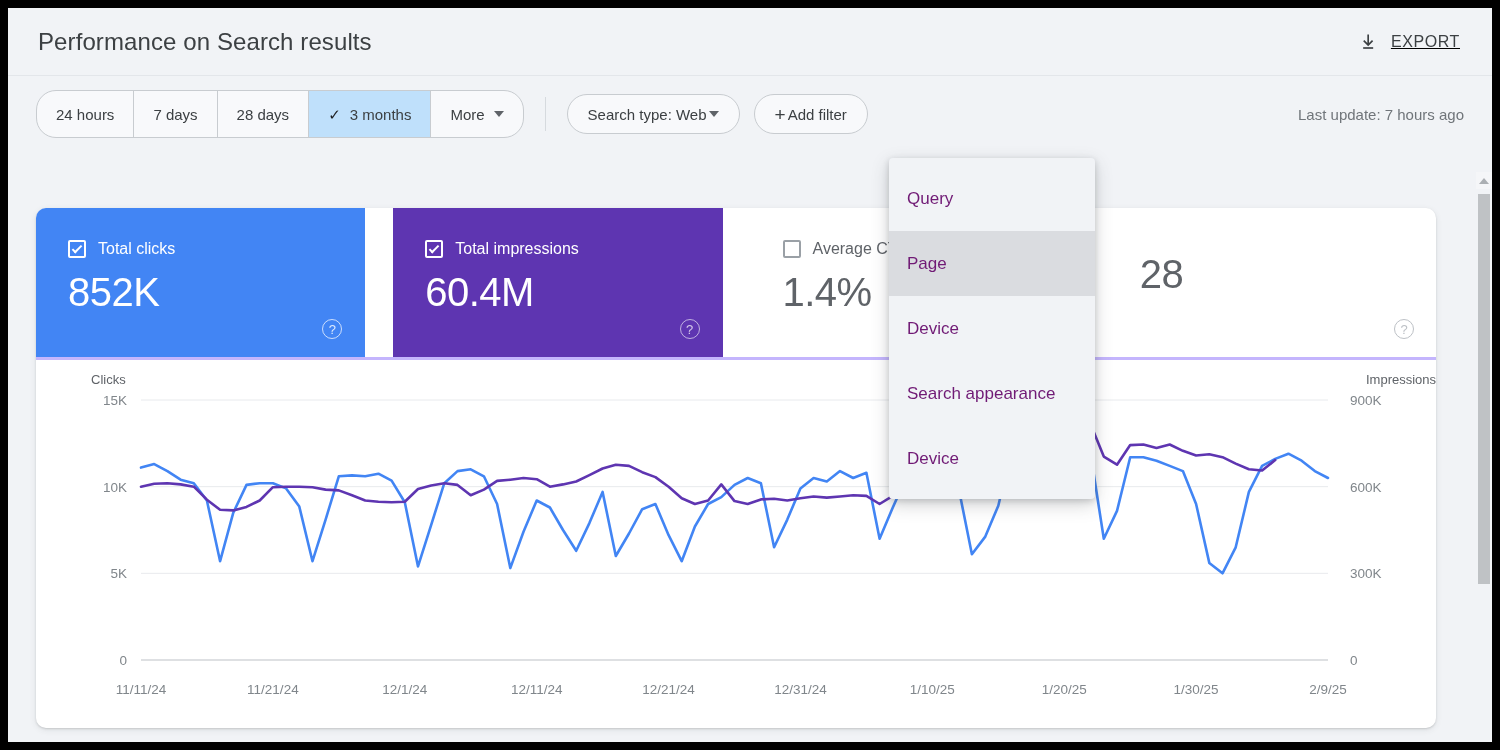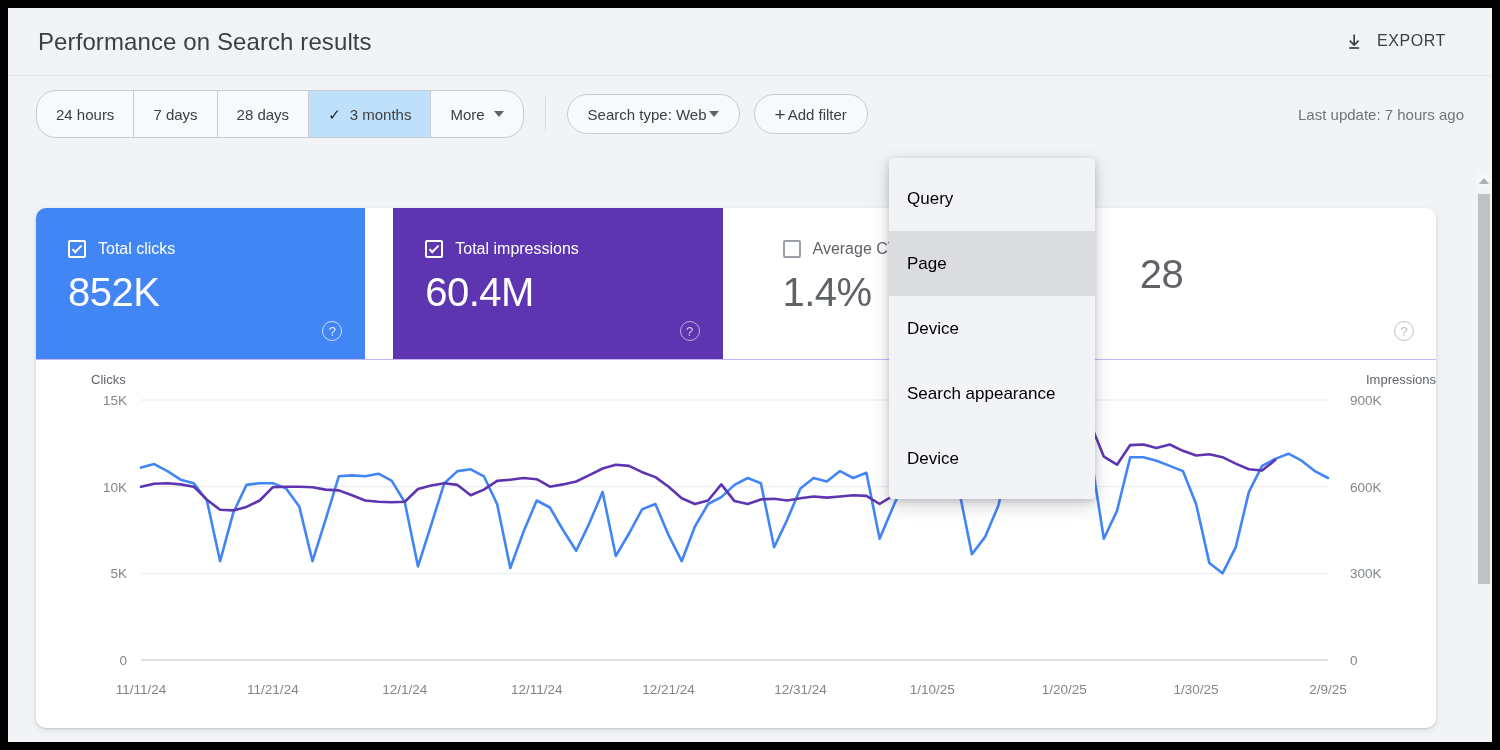--- a/index.html
+++ b/index.html
@@ -25,25 +25,26 @@
     display: flex; align-items: center;
   }
   .page-title {
     margin-left: 30px;
     font-size: 24px;
     color: #3C4043;
     letter-spacing: 0.1px;
   }
   .export-btn {
     position: absolute;
-    right: 42px; top: 50%;
+    right: 28px; top: 50%;
     transform: translateY(-50%);
-    display: flex; align-items: flex-start; gap: 12px;
+    display: flex; align-items: center; gap: 12px;
     cursor: pointer;
     padding: 6px 4px;
+    text-decoration: underline;
   }
   .export-label {
     font-size: 16px;
     color: #3C4043;
     letter-spacing: 0.6px;
   }
   .dl-icon { width: 20px; height: 20px; display:block; }
 
   
   .toolbar {
@@ -112,21 +113,21 @@
     left: 28px; top: 200px;
     width: 1400px; height: 520px;
     background: #fff;
     border-radius: 10px;
     box-shadow: 0 1px 2px rgba(60,64,67,.18), 0 2px 6px rgba(60,64,67,.10);
     overflow: hidden;
   }
   .metrics {
     display: flex;
     height: 152px;
-    border-bottom: 1px solid #c4b5fd;
+    border-bottom: 3px solid #c4b5fd;
     gap: 28px;
   }
   .metric {
     position: relative;
     flex: 1 1 0;
     padding: 32px 0 0 32px;
     border-right: 1px solid #E6E8EB;
     cursor: pointer;
     min-width: 0;
     overflow: hidden;
@@ -198,21 +199,21 @@
     border-radius: 4px;
     box-shadow: 0 2px 6px rgba(60,64,67,.22), 0 6px 18px rgba(60,64,67,.22);
     padding: 8px 0;
     z-index: 40;
   }
   .dd-item {
     height: 65px;
     display: flex; align-items: center;
     padding: 0 18px;
     font-size: 17px;
-    color: #000000;
+    color: #701a75;
     cursor: pointer;
   }
   .dd-item.hover { background: #DADCE0; }
 
   
   .scrollbar {
     position: absolute;
     right: 0; top: 164px;
     width: 16px; height: 570px;
     background: #F1F3F6;

